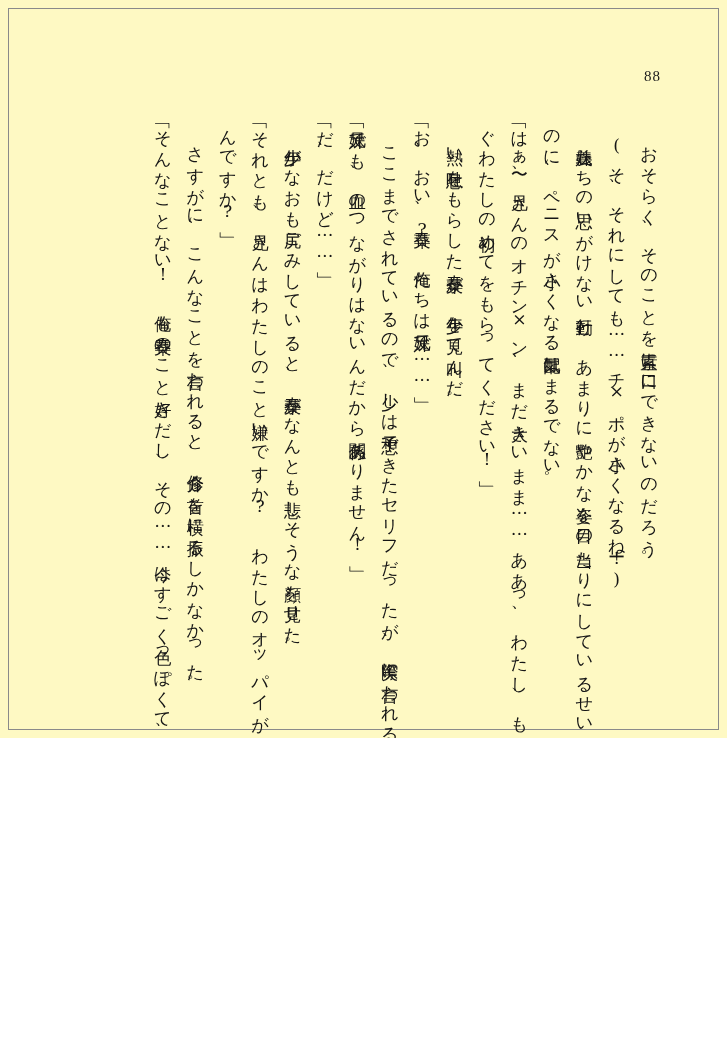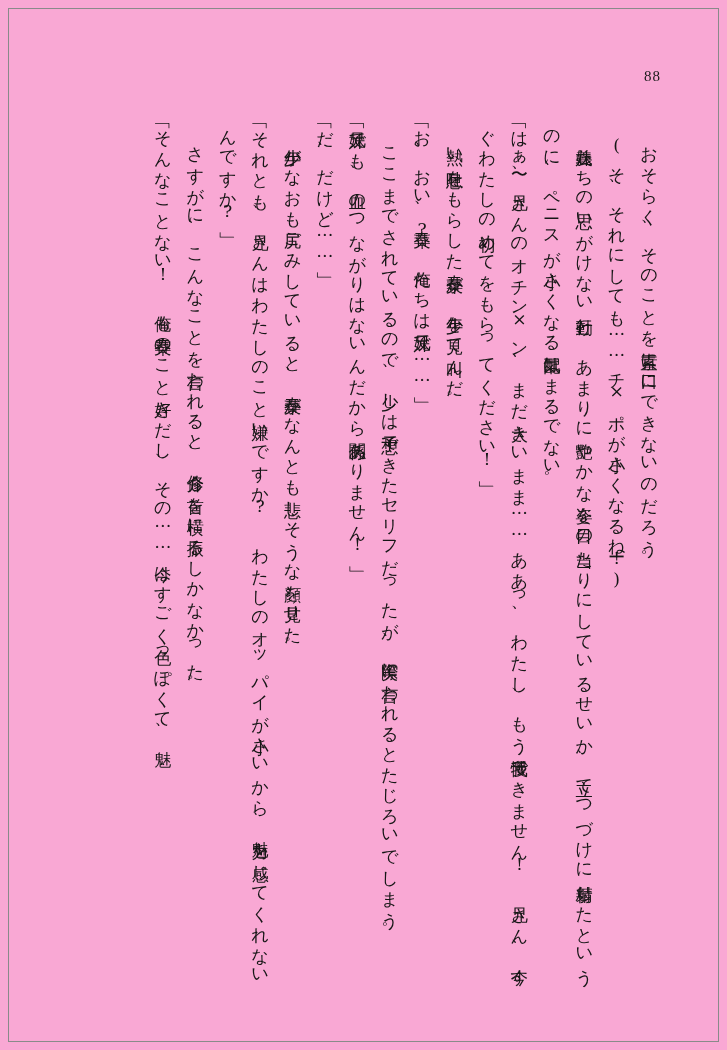--- a/index.html
+++ b/index.html
@@ -3,22 +3,22 @@
 <meta charset="utf-8">
 <style>
   html, body {
     margin: 0;
     padding: 0;
     background: #ffffff;
   }
   .page {
     position: relative;
     width: 727px;
-    height: 1050px;
-    background: #f9a8d4;
+    height: 738px;
+    background: #fef9c3;
     overflow: hidden;
     box-sizing: border-box;
   }
   .page-border {
     position: absolute;
     left: 8px;
     top: 8px;
     right: 8px;
     bottom: 8px;
     border: 1px solid #8a8a8a;

